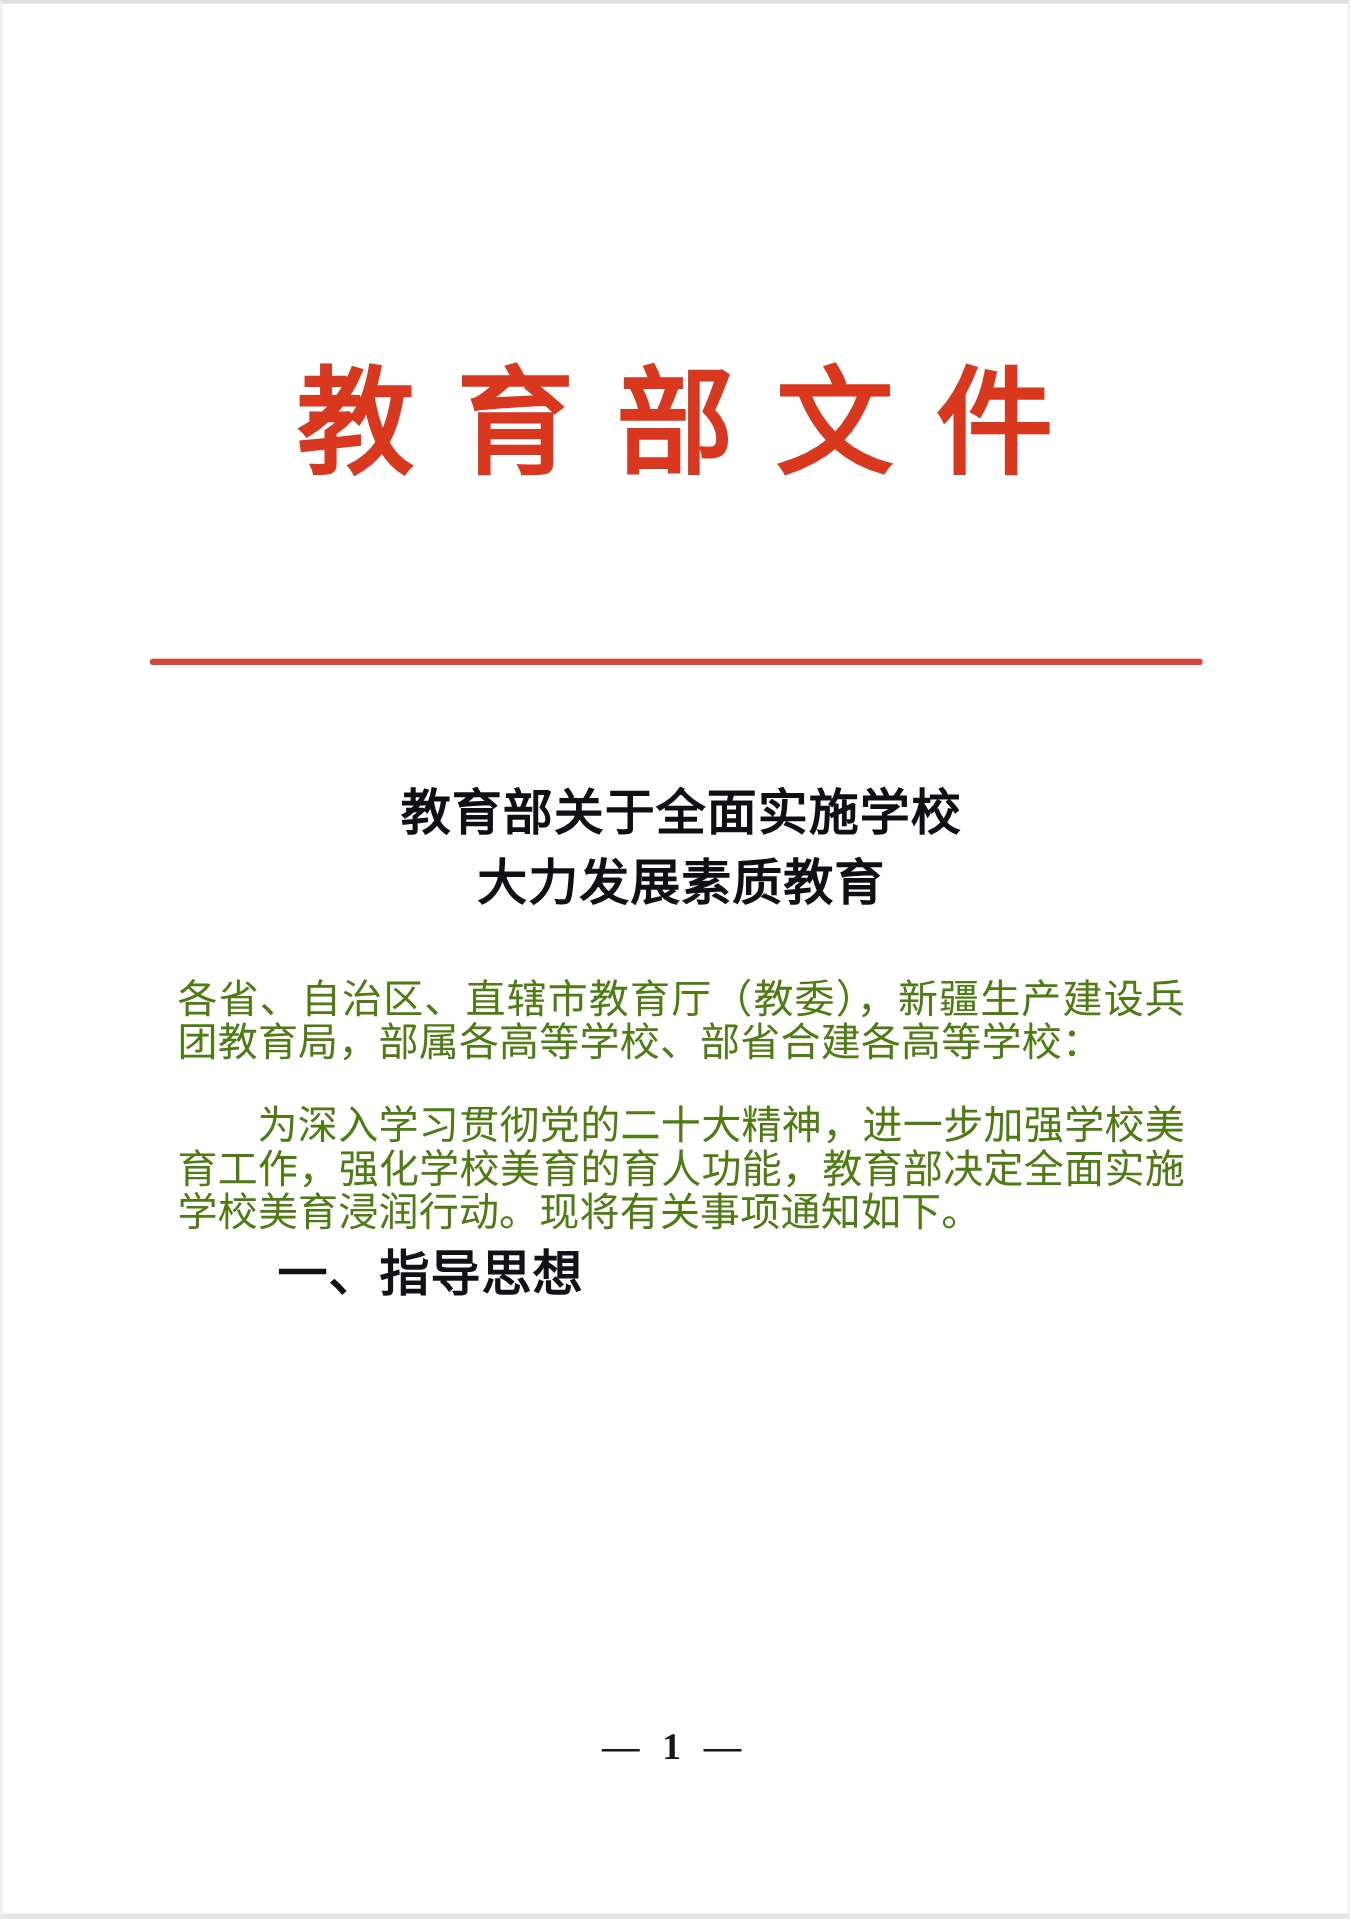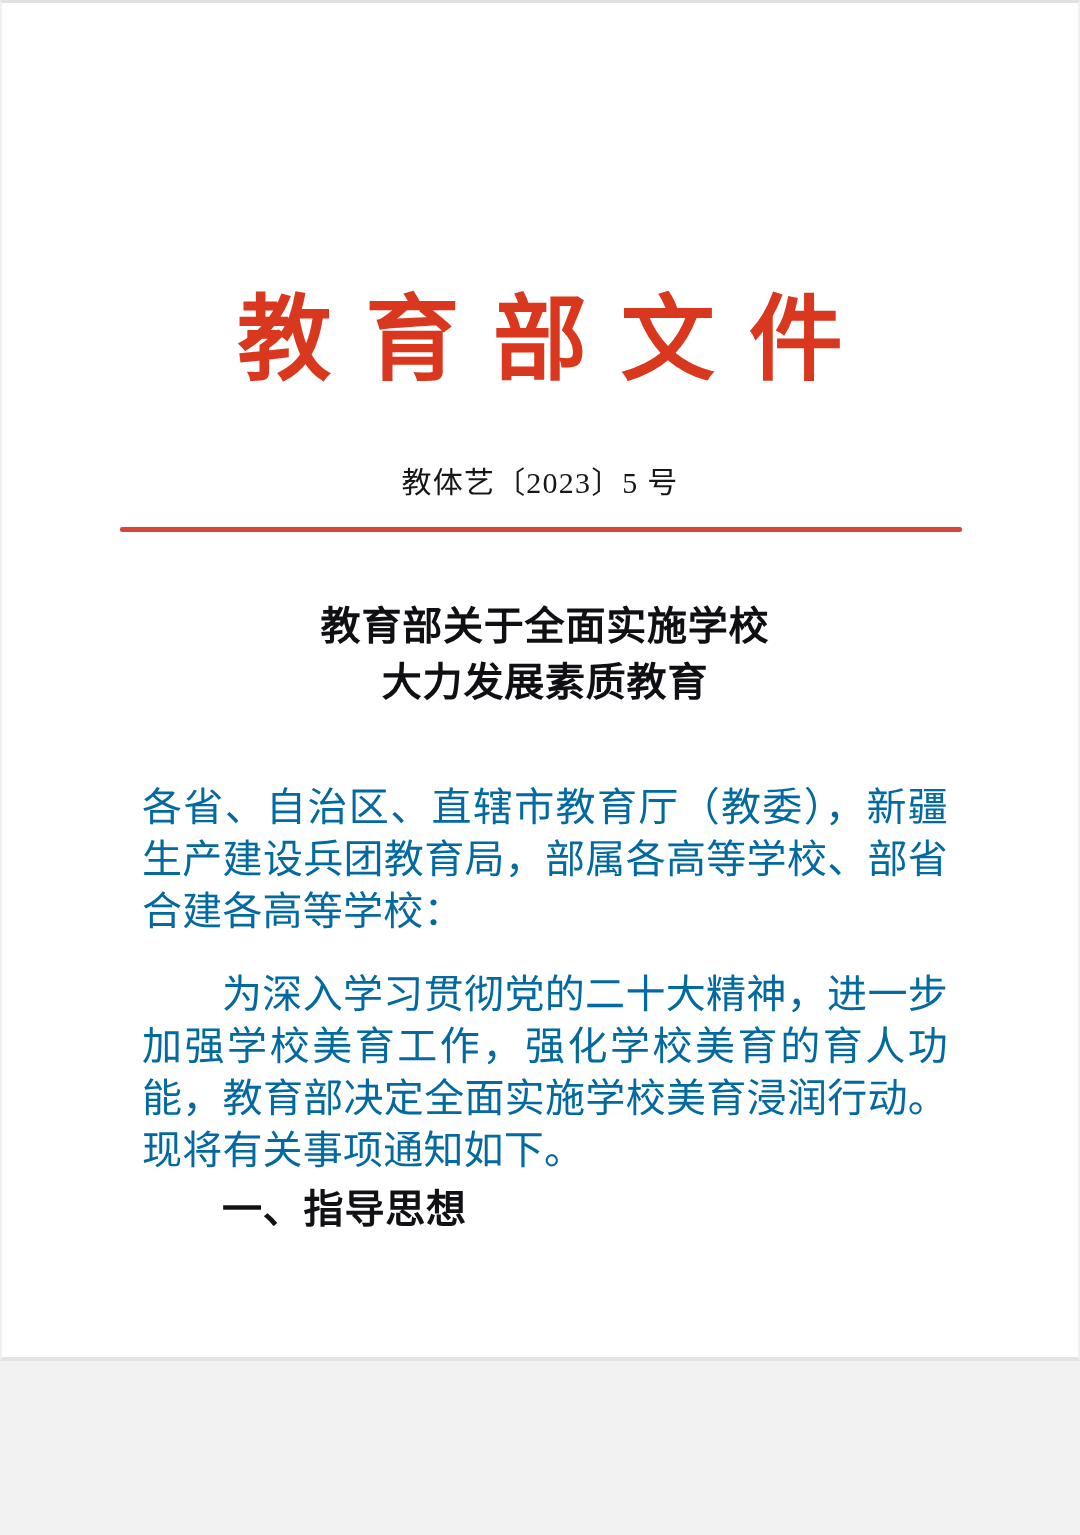--- a/index.html
+++ b/index.html
@@ -11,21 +11,21 @@
     height: 1535px;
     background: #f2f2f2;
     font-family: "Liberation Serif", "DejaVu Serif", serif;
     overflow: hidden;
   }
 
   .page {
     position: relative;
     box-sizing: border-box;
     width: 1080px;
-    height: 1361px;
+    height: 1535px;
     background: #ffffff;
     border-top: 3px solid #e0e0e0;
     border-bottom: 4px solid #e4e4e4;
     border-left: 2px solid #f0f0f0;
     border-right: 2px solid #f0f0f0;
     overflow: hidden;
   }
 
   
   .masthead {
@@ -71,44 +71,44 @@
     height: 5px;
     background: #d6473a;
     border-radius: 2px;
   }
 
   
   .doc-title {
     position: absolute;
     left: 140px;
     width: 806px;
-    top: 595px;
+    top: 624px;
     text-align: center;
     color: #101014;
-    font-family: Liberation Sans, sans-serif;
+    font-family: Liberation Mono, monospace;
     font-size: 40px;
     font-weight: 700;
     line-height: 56px;
     letter-spacing: 0.02em;
   }
   .doc-title .tline { display: block; white-space: nowrap; }
 
   
   .body-block {
     position: absolute;
     left: 140px;
     width: 806px;
     top: 779px;
   }
   .para {
     margin: 0;
-    color: #0369a1;
+    color: #4d7c0f;
     font-family: "Liberation Serif", "DejaVu Serif", serif;
-    font-size: 40px;
-    line-height: 52px;
+    font-size: 32px;
+    line-height: 35px;
     text-align: justify;
     text-justify: inter-character;
     letter-spacing: 0.005em;
   }
   .para.indent { text-indent: 2em; margin-top: 31px; }
 
   .section-heading {
     margin: 0;
     padding-top: 6px;
     color: #121216;
@@ -137,21 +137,20 @@
 </style>
 </head>
 <body>
 
 <div class="page">
 
   <div class="masthead">
     <span class="masthead-title">教育部文件</span>
   </div>
 
-  <div class="doc-number">教体艺〔2023〕5 号</div>
 
   <div class="red-rule"></div>
 
   <div class="doc-title">
     <span class="tline">教育部关于全面实施学校</span>
     <span class="tline">大力发展素质教育</span>
   </div>
 
   <div class="body-block">
     <p class="para">各省、自治区、直辖市教育厅（教委），新疆生产建设兵团教育局，部属各高等学校、部省合建各高等学校：</p>

